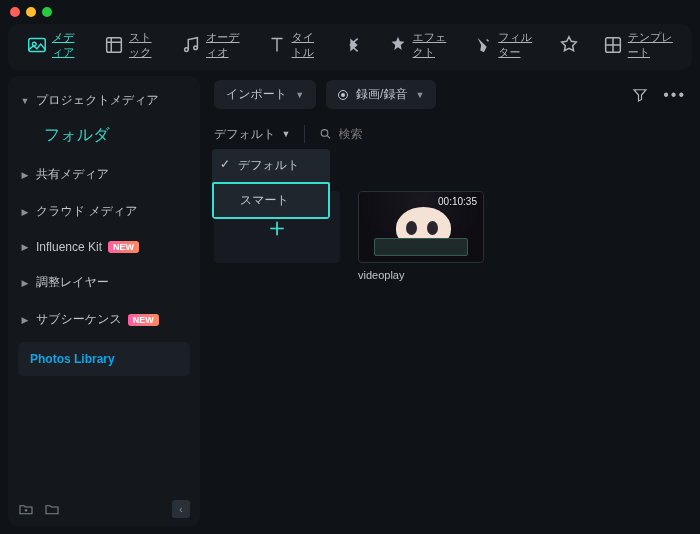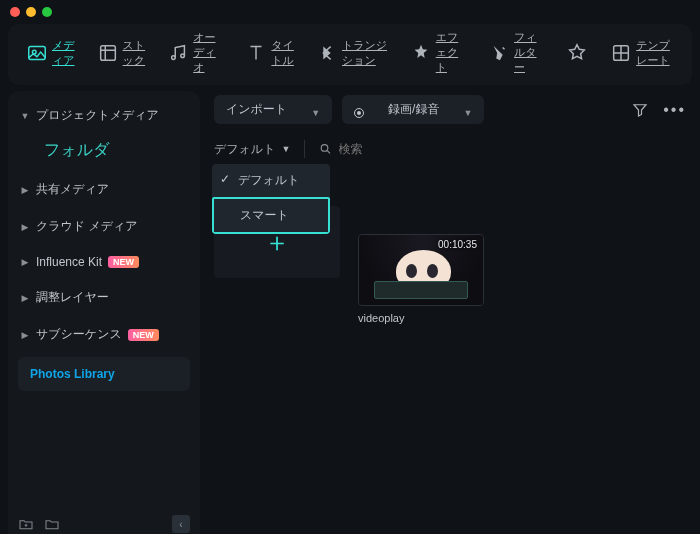--- a/index.html
+++ b/index.html
@@ -20,21 +20,21 @@
   .side-item .chev { width: 10px; text-align: center; color: #8a9096; font-size: 9px; }
   .side-sub { padding-left: 36px; color: #39d3c6; font-size: 16px; padding-top: 6px; padding-bottom: 10px; cursor: pointer; }
   .side-item .badge { background: linear-gradient(90deg,#ff5fa2,#ff8a5c); color: #fff; font-size: 9px; padding: 1px 5px; border-radius: 3px; font-weight: 600; }
   .side-photos { background: #1b2027; border-radius: 6px; margin: 4px 10px; padding: 10px 12px; font-size: 12px; color: #0ea5e9; cursor: pointer; font-weight: bold; }
   .side-bottom { position: absolute; bottom: 8px; left: 0; right: 0; display: flex; align-items: center; padding: 0 10px; gap: 10px; }
   .side-bottom .sb-icon { width: 16px; height: 16px; color: #7e858c; }
   .side-bottom .collapse { margin-left: auto; width: 18px; height: 18px; background: #2a3037; border-radius: 3px; display: flex; align-items: center; justify-content: center; color: #8a9096; font-size: 10px; cursor: pointer; }
 
   .content { flex: 1; display: flex; flex-direction: column; }
   .toolbar { display: flex; align-items: center; gap: 10px; padding: 4px 6px 10px; }
-  .pill { background: #1c2128; border-radius: 6px; padding: 6px 12px; font-size: 12px; color: #c0c6cc; display: flex; align-items: flex-end; gap: 24px; cursor: pointer; }
+  .pill { background: #1c2128; border-radius: 6px; padding: 6px 12px; font-size: 12px; color: #c0c6cc; display: flex; align-items: center; gap: 8px; cursor: pointer; }
   .pill .caret { font-size: 9px; color: #8a9096; }
   .rec-dot { width: 10px; height: 10px; border: 1.5px solid #c0c6cc; border-radius: 50%; position: relative; }
   .rec-dot::after { content:''; position:absolute; inset:2px; background:#c0c6cc; border-radius:50%; }
   .tool-right { margin-left: auto; display: flex; align-items: center; gap: 14px; color: #aeb4ba; }
   .tool-right .ic { width: 18px; height: 18px; cursor: pointer; }
   .more { font-size: 16px; letter-spacing: 2px; cursor: pointer; }
 
   .filterbar { display: flex; align-items: center; padding: 6px 6px; font-size: 12px; color: #aeb4ba; gap: 14px; position: relative; }
   .filterbar .dd { display: flex; align-items: center; gap: 6px; cursor: pointer; }
   .filterbar .divider { width: 1px; height: 18px; background: #2a3037; }
@@ -42,21 +42,21 @@
   .filterbar input { background: transparent; border: none; outline: none; color: #c0c6cc; font-size: 12px; width: 100%; }
 
   .dropdown { position: absolute; top: 30px; left: 4px; width: 118px; background: #20262d; border-radius: 4px; overflow: hidden; z-index: 10; }
   .dd-item { padding: 8px 10px 8px 26px; font-size: 12px; color: #c0c6cc; position: relative; cursor: pointer; }
   .dd-item.checked::before { content: '✓'; position: absolute; left: 8px; color: #c0c6cc; }
   .dd-item.highlight { border: 2px solid #36e1d3; border-radius: 2px; }
 
   .grid { display: flex; gap: 18px; padding: 42px 6px 0; }
   .card { width: 126px; }
   .thumb { width: 126px; height: 72px; background: #171b21; border-radius: 4px; display: flex; align-items: center; justify-content: center; position: relative; cursor: pointer; }
-  .thumb.clip { background: linear-gradient(135deg,#2b2530,#1a1720); border: 1px solid #2a3037; overflow: hidden; margin-top: 28px; }
+  .thumb.clip { background: linear-gradient(135deg,#2b2530,#1a1720); border: 1px solid #2a3037; overflow: hidden; }
   .thumb .plus { color: #36e1d3; font-size: 26px; font-weight: 200; }
   .thumb .dur { position: absolute; top: 4px; right: 6px; font-size: 10px; color: #e6e9ec; text-shadow: 0 0 3px #000; }
   .card-label { font-size: 11px; color: #c0c6cc; padding-top: 6px; }
 
   .anime-face { position: absolute; inset: 0; }
   .hair { position:absolute; inset:0; background: radial-gradient(circle at 50% 10%, #1a1820 0%, #0e0d12 70%); }
   .face { position:absolute; left: 30%; top: 22%; width: 44%; height: 60%; background: #f4e3d4; border-radius: 50% 50% 46% 46%; }
   .eye { position:absolute; width: 11px; height: 14px; background: #2a2630; border-radius: 50%; top: 42%; }
   .eye.l { left: 38%; } .eye.r { left: 55%; }
   .board { position:absolute; bottom: 6px; left: 12%; width: 76%; height: 18px; background: #1e2b2a; border: 1px solid #355a54; border-radius: 2px; }
@@ -108,21 +108,20 @@
       </span>
     <span>タイトル</span>
   </div>
   <div class="nav-item">
     <span class="nav-icon">
         <svg viewBox="0 0 24 24">
           <path d="M8 5l8 7-8 7z" fill="currentColor" stroke="none"></path>
           <path d="M16 5l-8 7 8 7"></path>
         </svg>
       </span>
-    <span>トランジション</span>
   </div>
   <div class="nav-item">
     <span class="nav-icon">
         <svg viewBox="0 0 24 24">
           <path d="M12 3l2 5 5 .5-4 3.5 1 5.5-4-3-4 3 1-5.5-4-3.5 5-.5z" fill="currentColor" stroke="none"></path>
         </svg>
       </span>
     <span>エフェクト</span>
   </div>
   <div class="nav-item">

